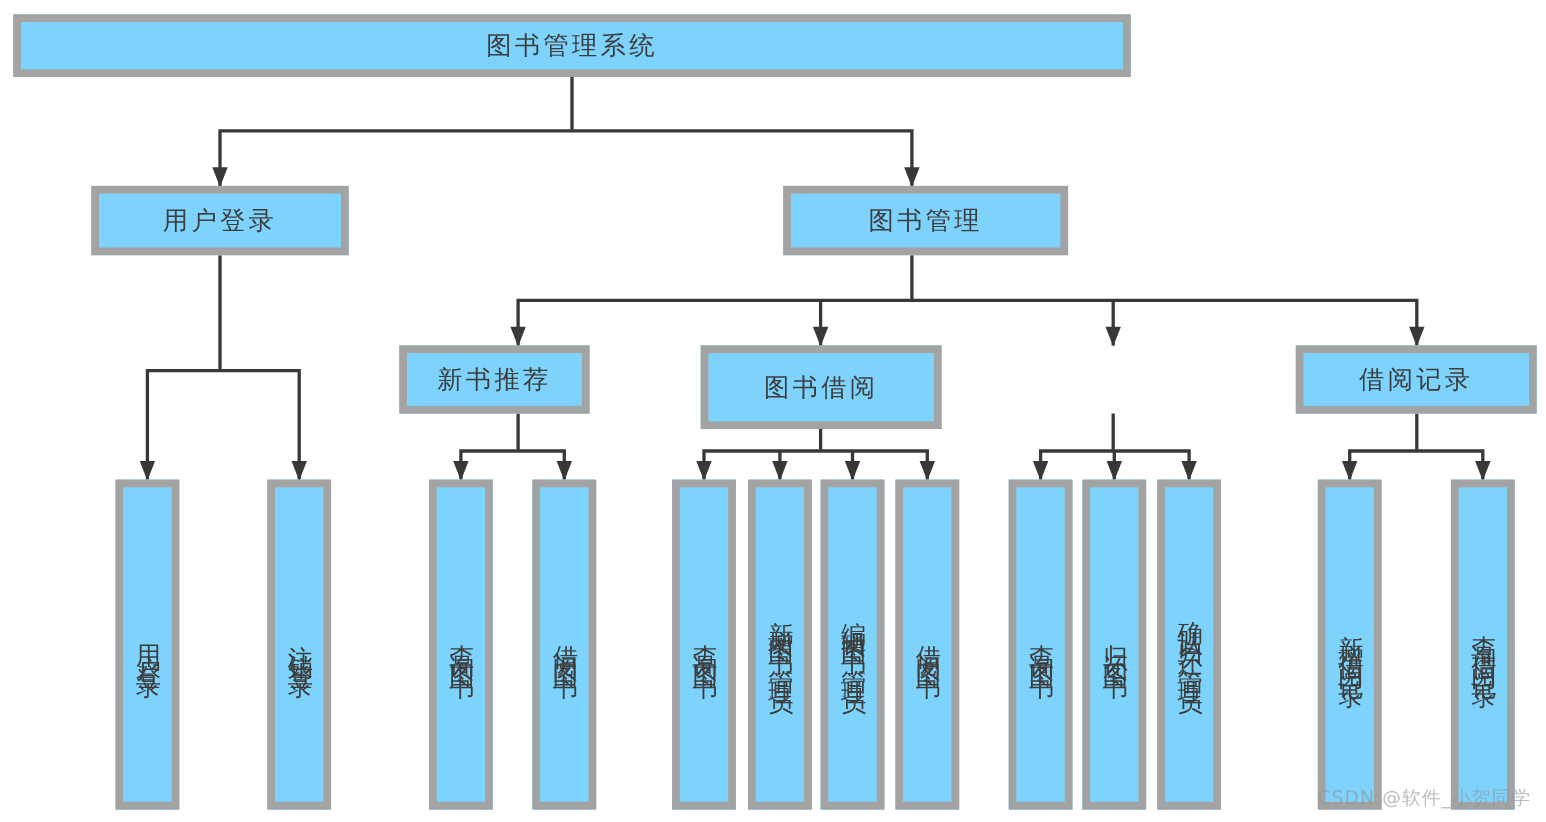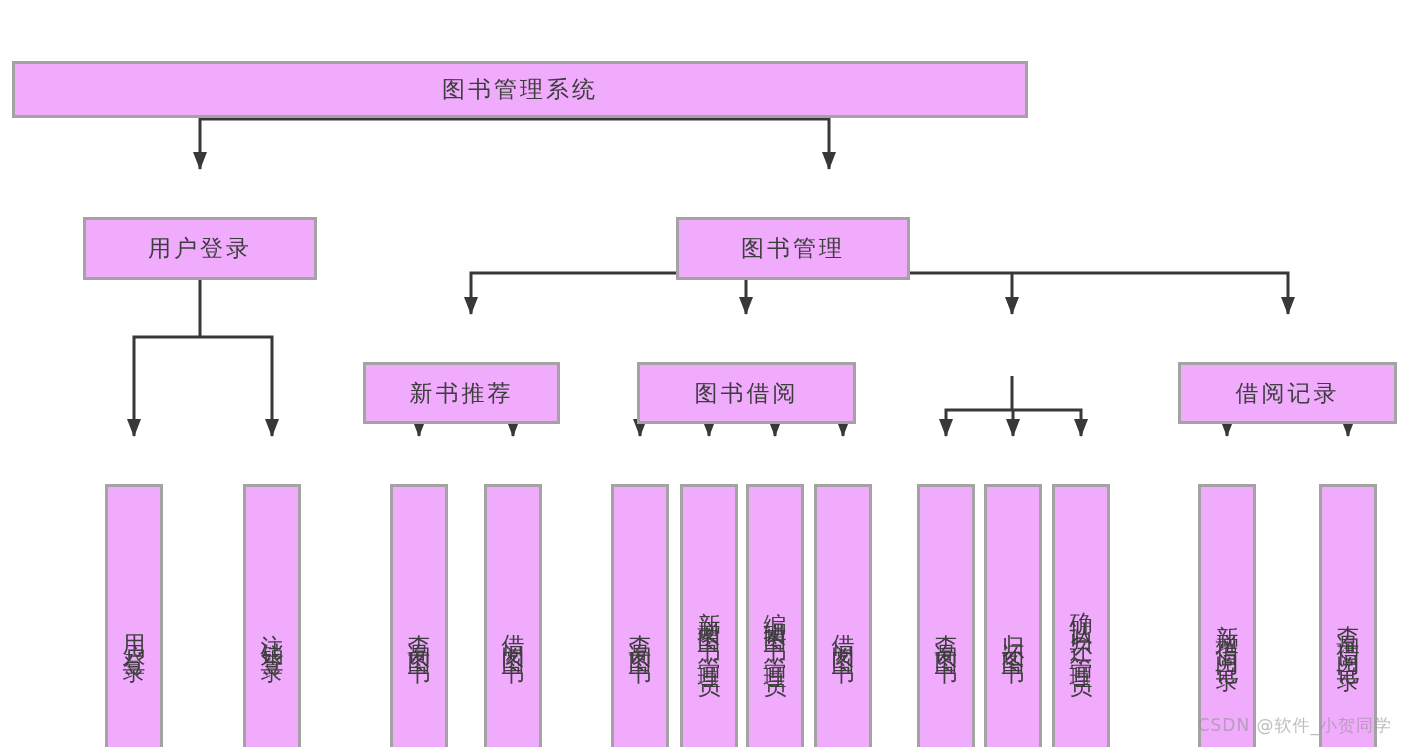--- a/index.html
+++ b/index.html
@@ -7,28 +7,27 @@
     position:relative;
     width:1405px;height:747px;
     background:#ffffff;
     overflow:hidden;
     font-family:"DejaVu Sans","Liberation Sans",sans-serif;
   }
   #wires{position:absolute;left:0;top:0;z-index:1;}
   .box{
     position:absolute;
     box-sizing:border-box;
-    border:3px solid #a3a3a3;
-    background:#f0abfc;
+    border:7px solid #a3a3a3;
+    background:#7dd3fc;
     color:#3d3d3d;
     display:flex;
     align-items:center;
     justify-content:center;
     z-index:2;
-    margin-top:48px;
   }
   .h-label{
     font-size:23px;
     letter-spacing:3px;
     white-space:nowrap;
   }
   .v-label{
     font-size:23px;
     letter-spacing:9px;
     writing-mode:vertical-rl;
@@ -94,24 +93,24 @@
       <polygon points="1013,437 1006,419 1020,419"></polygon>
       <polygon points="1081,437 1074,419 1088,419"></polygon>
       <polygon points="1227,437 1220,419 1234,419"></polygon>
       <polygon points="1348,437 1341,419 1355,419"></polygon>
     </g>
   </svg>
 
   <div class="box h-label" style="left:12px;top:13px;width:1016px;height:57px">图书管理系统</div>
 
   <div class="box h-label" style="left:83px;top:169px;width:234px;height:63px">用户登录</div>
-  <div class="box h-label" style="left:676px;top:169px;width:234px;height:63px">图书管理</div>
+  <div class="box h-label" style="left:712px;top:169px;width:259px;height:63px">图书管理</div>
 
-  <div class="box h-label" style="left:363px;top:314px;width:197px;height:62px">新书推荐</div>
-  <div class="box h-label" style="left:637px;top:314px;width:219px;height:62px">图书借阅</div>
+  <div class="box h-label" style="left:363px;top:314px;width:173px;height:62px">新书推荐</div>
+  <div class="box h-label" style="left:637px;top:314px;width:219px;height:76px">图书借阅</div>
   <div class="box h-label" style="left:1178px;top:314px;width:219px;height:62px">借阅记录</div>
 
   <div class="box v-label" style="left:105px;top:436px;width:58px;height:300px">用户登录</div>
   <div class="box v-label" style="left:243px;top:436px;width:58px;height:300px">注销登录</div>
 
   <div class="box v-label" style="left:390px;top:436px;width:58px;height:300px">查询图书</div>
   <div class="box v-label" style="left:484px;top:436px;width:58px;height:300px">借阅图书</div>
 
   <div class="box v-label" style="left:611px;top:436px;width:58px;height:300px">查询图书</div>
   <div class="box v-label" style="left:680px;top:436px;width:58px;height:300px">新增图书（管理员）</div>

